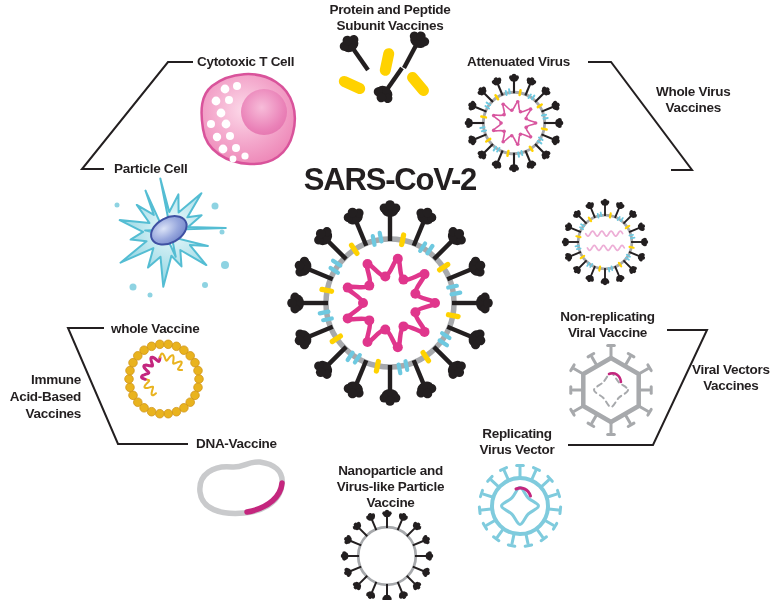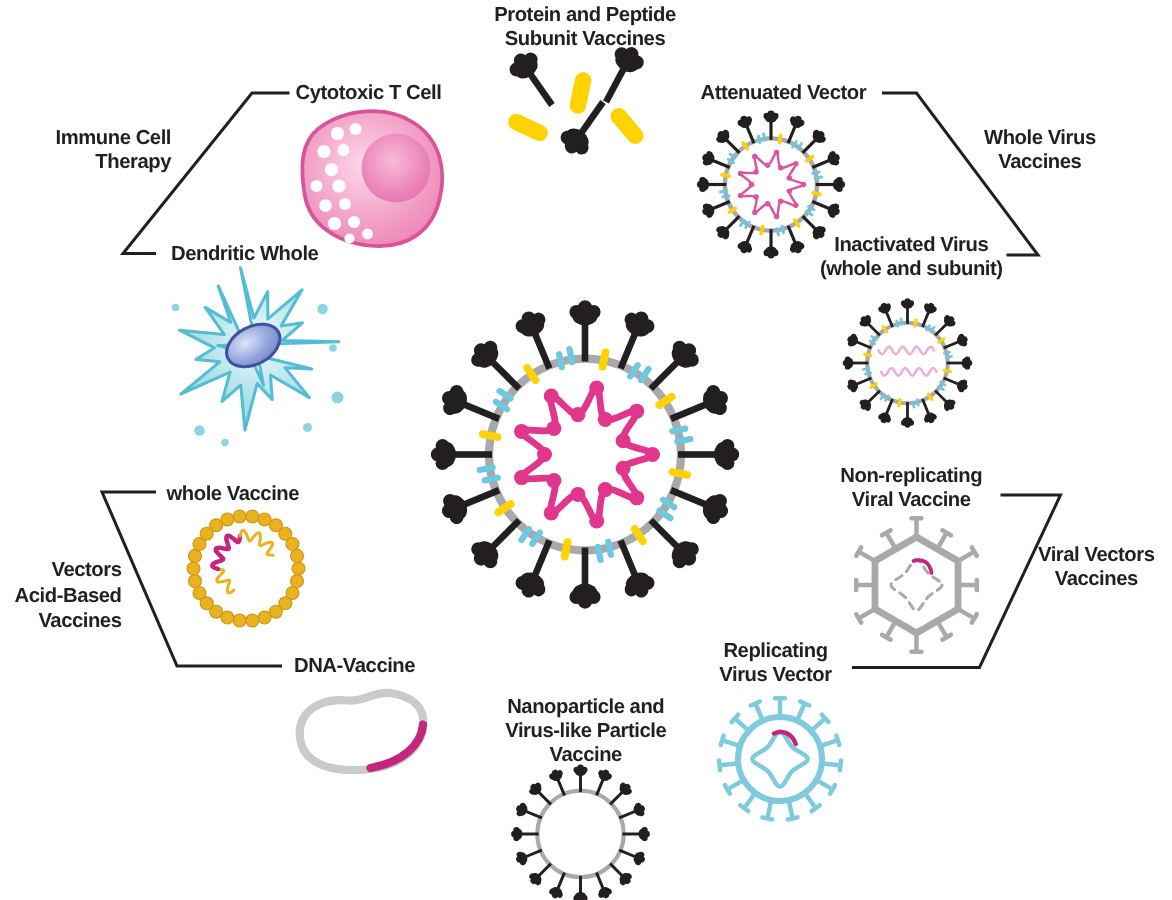--- a/index.html
+++ b/index.html
@@ -345,30 +345,27 @@
         <use href="#tspike" fill="#7fcbdd" transform="rotate(312.0) translate(0,-28)"></use>
         <use href="#tspike" fill="#7fcbdd" transform="rotate(336.0) translate(0,-28)"></use>
         <path d="M 18.5,0.0 C 18.5,2.7 11.2,5.0 8.1,8.1 C 5.0,11.2 2.7,18.5 0.0,18.5 C -2.7,18.5 -5.0,11.2 -8.1,8.1 C -11.2,5.0 -18.5,2.7 -18.5,0.0 C -18.5,-2.7 -11.2,-5.0 -8.1,-8.1 C -5.0,-11.2 -2.7,-18.5 -0.0,-18.5 C 2.7,-18.5 5.0,-11.2 8.1,-8.1 C 11.2,-5.0 18.5,-2.7 18.5,0.0 Z" fill="none" stroke="#7fcbdd" stroke-width="3" stroke-linecap="round"></path>
         <path d="M -4,-17 C 2,-19.5 8,-17 10.5,-10" fill="none" stroke="#c4267e" stroke-width="3" stroke-linecap="round"></path>
       </g>
   </svg>
 
   <div class="label center" style="left:300px;top:2px;width:180px">Protein and Peptide
 Subunit Vaccines</div>
   <div class="label" style="left:197px;top:54px">Cytotoxic T Cell</div>
-  <div class="label right" style="left:18px;top:84px;width:96px">Immune Cell
-Therapy</div>
-  <div class="label" style="left:114px;top:161px">Dendritic Whole</div>
-  <div class="label" style="left:467px;top:54px">Attenuated Vector</div>
+  <div class="label" style="left:114px;top:161px">Particle Cell</div>
+  <div class="label center" id="title" style="left:290px;top:164px;width:200px">SARS-CoV-2</div>
+  <div class="label" style="left:467px;top:54px">Attenuated Virus</div>
   <div class="label" style="left:656px;top:84px">Whole Virus
 Vaccines</div>
-  <div class="label center" style="left:530px;top:155px;width:155px">Inactivated Virus
-(whole and subunit)</div>
   <div class="label" style="left:111px;top:321px">whole Vaccine</div>
-  <div class="label right" style="left:0px;top:371px;width:81px;line-height:17px">Vectors
+  <div class="label right" style="left:0px;top:371px;width:81px;line-height:17px">Immune
 Acid-Based
 Vaccines</div>
   <div class="label" style="left:196px;top:436px">DNA-Vaccine</div>
   <div class="label center" style="left:540px;top:309px;width:135px">Non-replicating
 Viral Vaccine</div>
   <div class="label" style="left:692px;top:362px">Viral Vectors
 Vaccines</div>
   <div class="label center" style="left:453px;top:426px;width:128px">Replicating
 Virus Vector</div>
   <div class="label center" style="left:308px;top:463px;width:165px">Nanoparticle and

